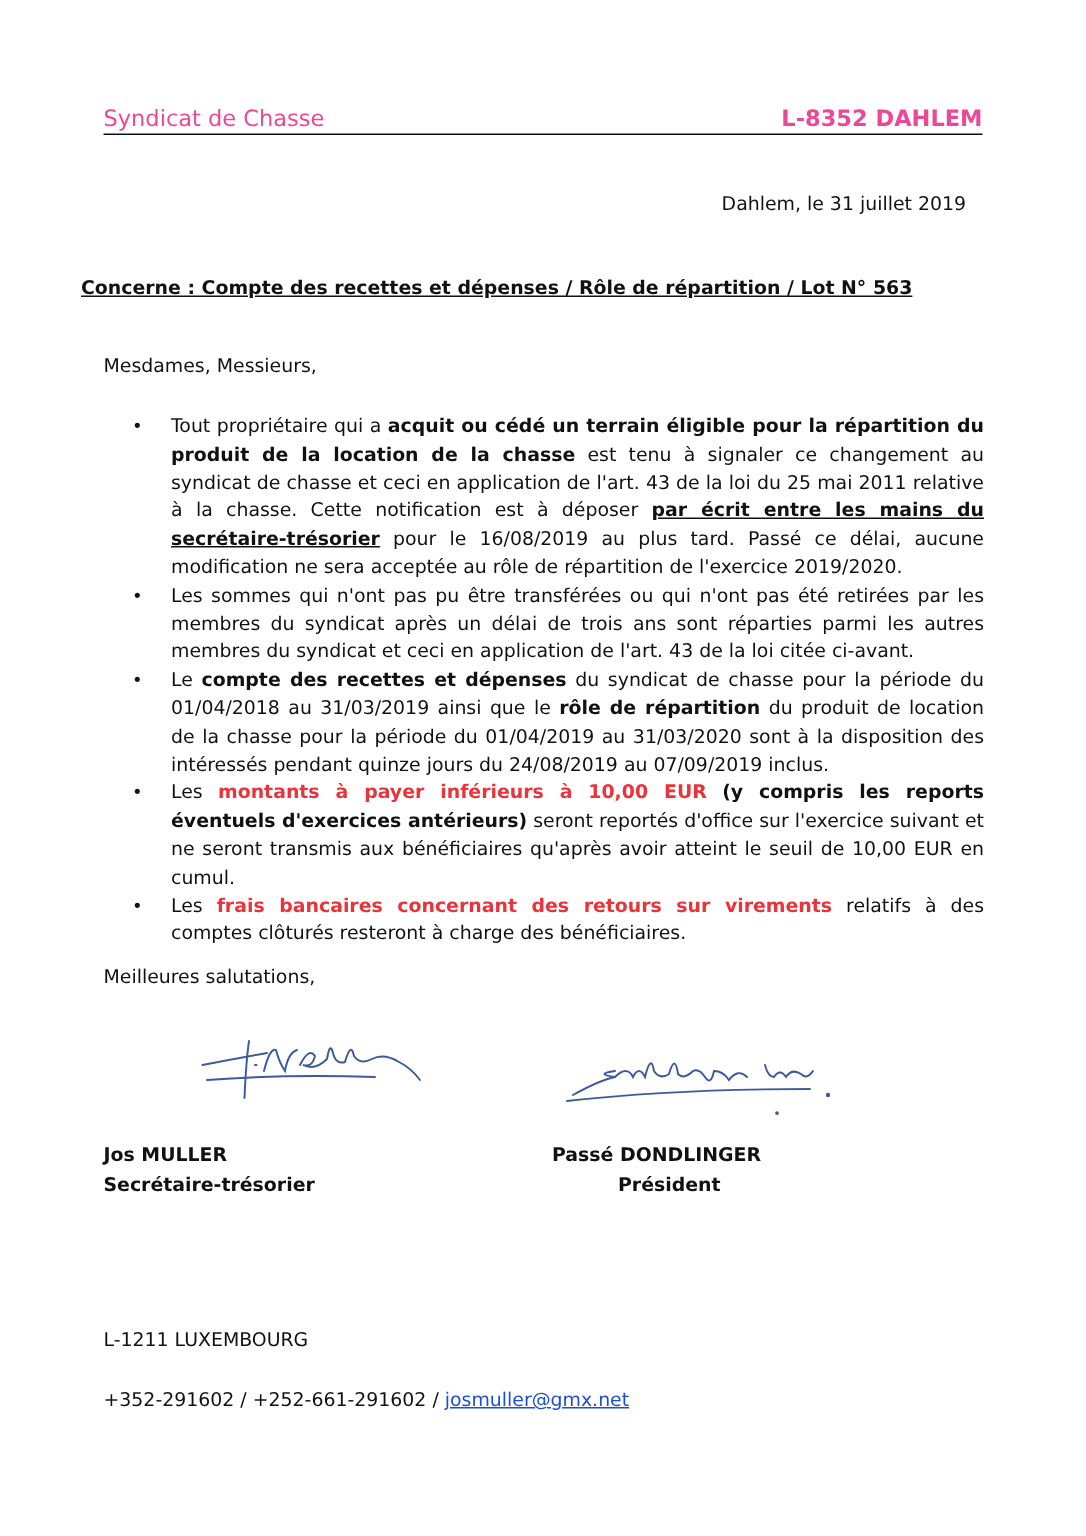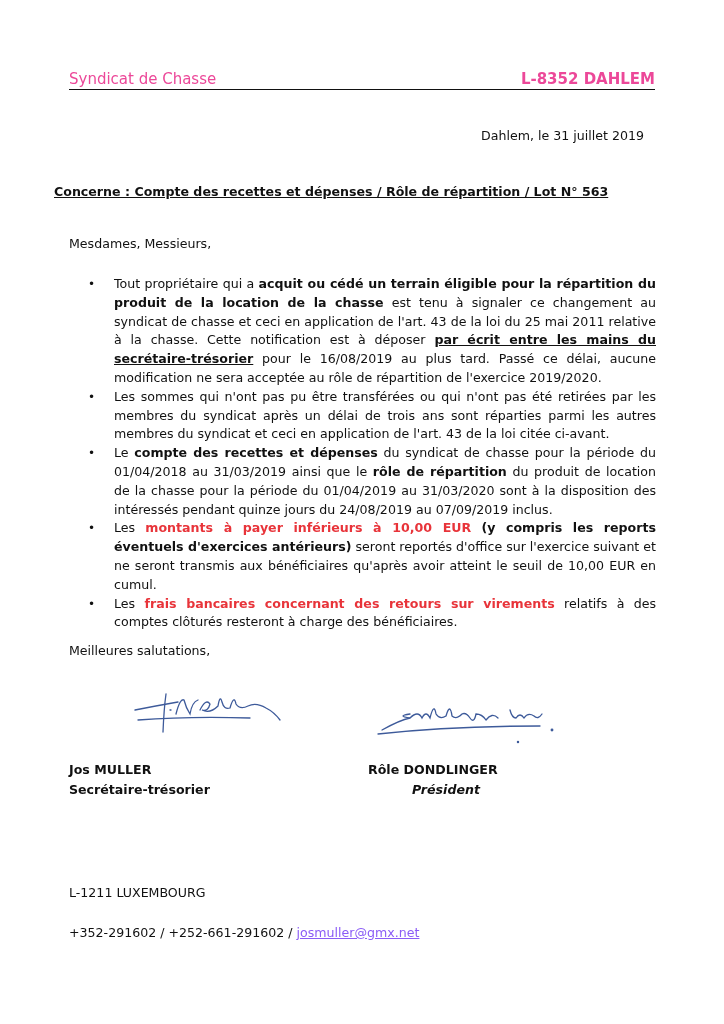--- a/index.html
+++ b/index.html
@@ -19,25 +19,25 @@
   .bullets li .dot { position: absolute; left: 4px; top: 0; font-size: 12px; }
   .bold { font-weight: bold; }
   .ul { text-decoration: underline; font-weight: bold; }
   .red { color: #e8343a; font-weight: bold; }
   .closing { left: 69px; top: 643px; font-size: 12.6px; }
   .sig { position: absolute; }
   .sig-left { left: 130px; top: 680px; width: 180px; height: 70px; }
   .sig-right { left: 370px; top: 690px; width: 200px; height: 70px; }
   .name-left { left: 69px; top: 760px; font-size: 12.6px; font-weight: bold; line-height: 20px; }
   .name-right { left: 368px; top: 760px; font-size: 12.6px; font-weight: bold; line-height: 20px; }
-  .name-right .role { padding-left: 44px; font-style: italic; }
+  .name-right .role { padding-left: 44px; }
   .address { left: 69px; top: 814px; font-size: 12.6px; line-height: 20px; }
   .city { left: 69px; top: 885px; font-size: 12.6px; }
   .contact { left: 69px; top: 925px; font-size: 12.6px; }
-  .contact a { color: #8b5cf6; text-decoration: underline; }
+  .contact a { color: #1d4ed8; text-decoration: underline; }
 </style>
 </head>
 <body>
 
 <div class="abs header-left">
   <span>Syndicat de Chasse</span>
 </div>
 <div class="abs header-right">L-8352 DAHLEM</div>
 <div class="abs header-rule"></div>
 
@@ -75,21 +75,21 @@
     <circle cx="182" cy="40" r="0.8" fill="#3d5a9a"></circle>
     <circle cx="148" cy="52" r="0.6" fill="#3d5a9a"></circle>
   </g>
 </svg>
 
 <div class="abs name-left">
   <div>Jos MULLER</div>
   <div>Secrétaire-trésorier</div>
 </div>
 <div class="abs name-right">
-  <div>Rôle DONDLINGER</div>
+  <div>Passé DONDLINGER</div>
   <div class="role">Président</div>
 </div>
 
 <div class="abs address">
 </div>
 <div class="abs city">L-1211 LUXEMBOURG</div>
 
 <div class="abs contact">
   <span>+352-291602 / +252-661-291602 / </span><a>josmuller@gmx.net</a>
 </div>

